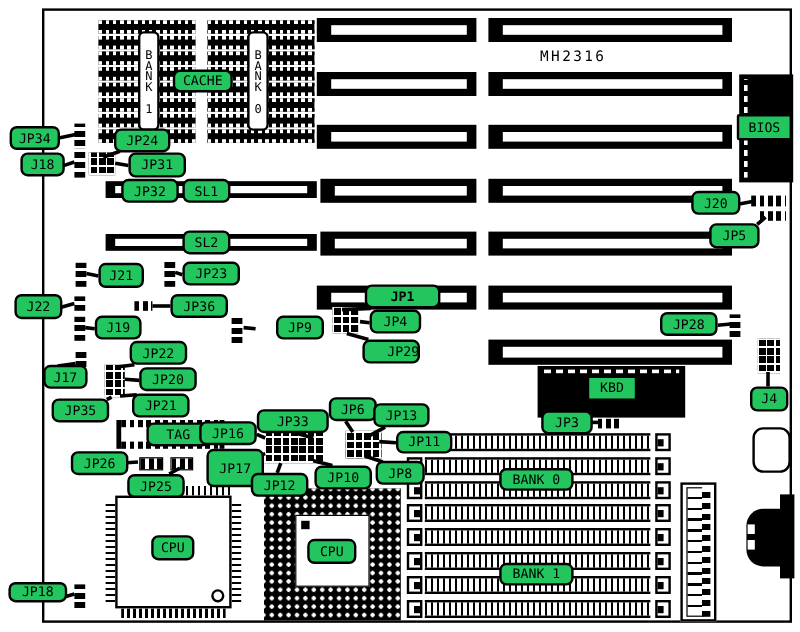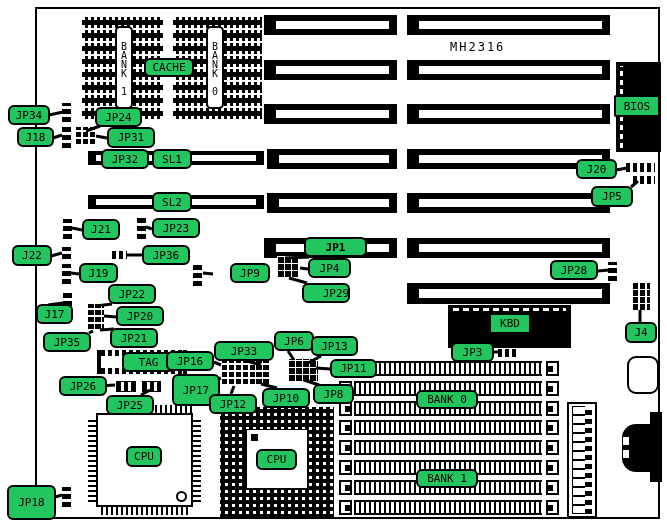--- a/index.html
+++ b/index.html
@@ -313,16 +313,16 @@
   <div class="lbl" style="left:311px;top:336px;width:47px;height:20px;">JP13</div>
   <div class="lbl" style="left:214px;top:341px;width:60px;height:20px;">JP33</div>
   <div class="lbl" style="left:166px;top:351px;width:48px;height:20px;">JP16</div>
   <div class="lbl" style="left:172px;top:374px;width:48px;height:32px;">JP17</div>
   <div class="lbl" style="left:330px;top:359px;width:47px;height:19px;">JP11</div>
   <div class="lbl" style="left:313px;top:384px;width:41px;height:20px;">JP8</div>
   <div class="lbl" style="left:262px;top:388px;width:48px;height:20px;">JP10</div>
   <div class="lbl" style="left:209px;top:394px;width:48px;height:20px;">JP12</div>
   <div class="lbl" style="left:59px;top:376px;width:48px;height:20px;">JP26</div>
   <div class="lbl" style="left:106px;top:395px;width:48px;height:20px;">JP25</div>
-  <div class="lbl" style="left:7px;top:485px;width:49px;height:35px;">JP18</div>
+  <div class="lbl" style="left:7px;top:485px;width:49px;height:17px;">JP18</div>
   <div class="lbl" style="left:451px;top:342px;width:43px;height:20px;">JP3</div>
 
 </div>
 
 </body></html>

